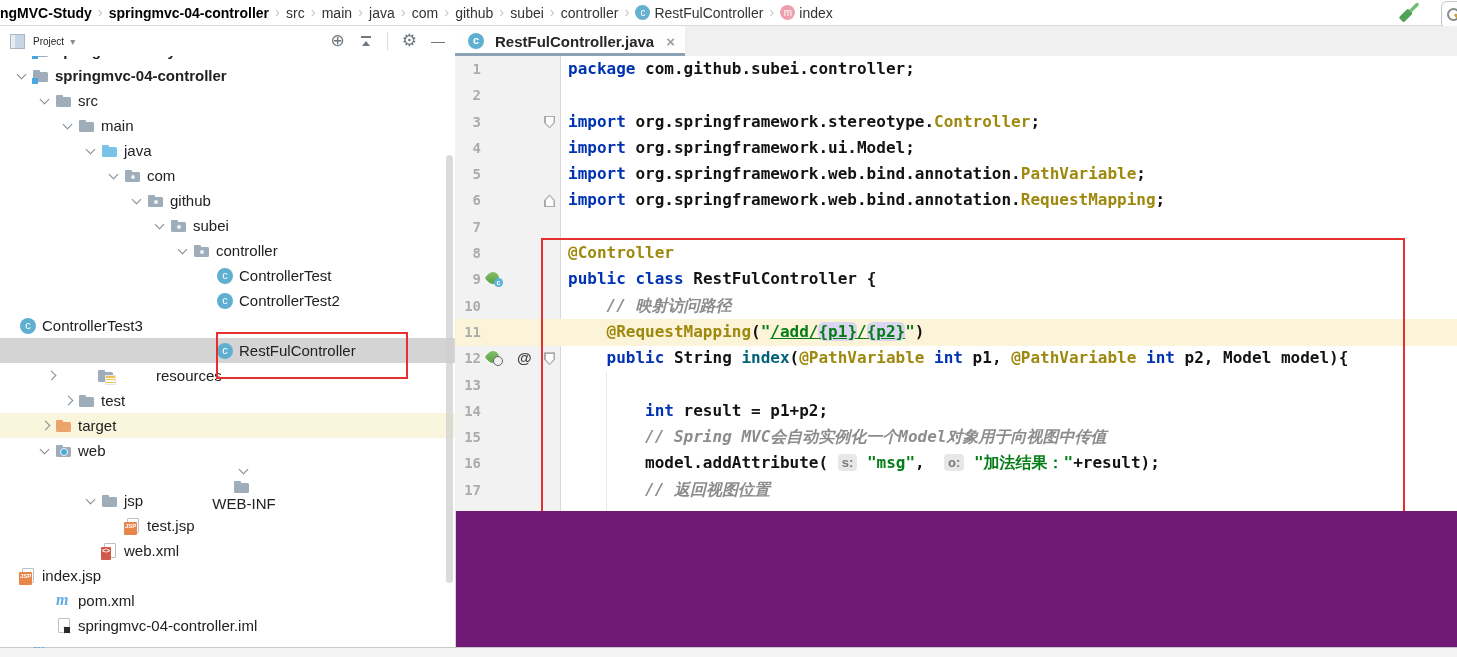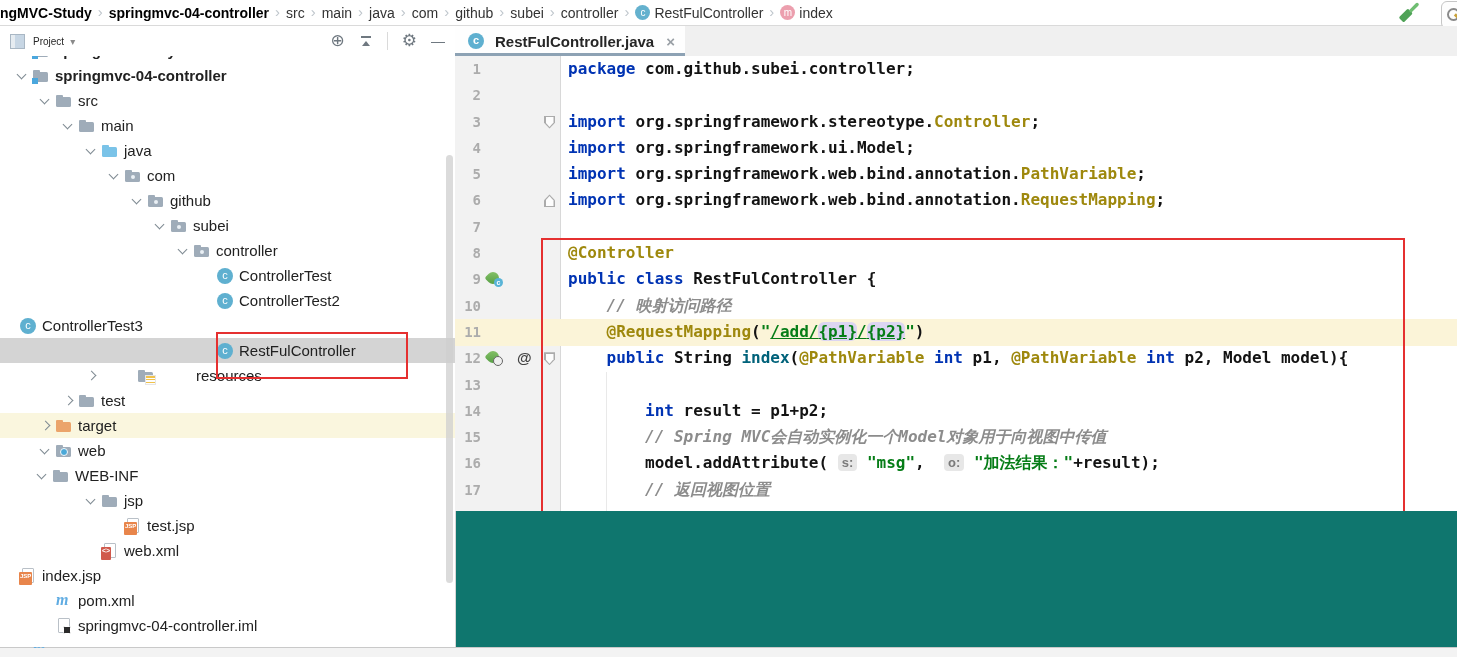--- a/index.html
+++ b/index.html
@@ -1,16 +1,16 @@
 <!DOCTYPE html>
 <html><head>
 <meta charset="utf-8">
 <style>
   html,body{margin:0;padding:0;background:#ddd;}
-  #app{position:relative;width:1457px;height:657px;background:#0f766e;overflow:hidden;
+  #app{position:relative;width:1457px;height:657px;background:#701a75;overflow:hidden;
        font-family:"Liberation Sans",sans-serif;-webkit-font-smoothing:antialiased;}
 
   
   #crumbbar{position:absolute;left:0;top:0;width:100%;height:25px;background:#fff;
             border-bottom:1px solid #DADADA;display:flex;align-items:center;}
   #crumbs{display:flex;align-items:center;height:100%;white-space:nowrap;}
   .crumb{font-size:14px;color:#333;display:flex;align-items:center;}
   .crumb.bold{font-weight:bold;color:#000;}
   .crumb-sep{color:#BFC6CC;font-size:15px;margin:0 6px;transform:translateY(-1px);}
   .mini-ic{width:15px;height:15px;border-radius:50%;display:inline-flex;align-items:center;justify-content:center;
@@ -287,21 +287,21 @@
           </span>
           <span>ControllerTest3</span>
         </div>
         <div class="row selected" style="padding-left: 197px;">
           <span class="chev none"></span>
           <span class="ti ti-class">
             <i></i>
           </span>
           <span>RestFulController</span>
         </div>
-        <div class="row" style="padding-left: 82px; gap: 36px;">
+        <div class="row" style="padding-left: 42px; gap: 36px;">
           <span class="chev right"></span>
           <span class="ti ti-resources-folder">
             <i></i>
           </span>
           <span>resources</span>
         </div>
         <div class="row" style="padding-left: 59px;">
           <span class="chev right"></span>
           <span class="ti ti-folder">
             <i></i>
@@ -315,21 +315,21 @@
           </span>
           <span>target</span>
         </div>
         <div class="row" style="padding-left: 36px;">
           <span class="chev down"></span>
           <span class="ti ti-web-folder">
             <i></i>
           </span>
           <span>web</span>
         </div>
-        <div class="row" style="padding-left: 33px;">
+        <div class="row" style="padding-left: 33px; flex-direction: column;">
           <span class="chev down"></span>
           <span class="ti ti-folder">
             <i></i>
           </span>
           <span>WEB-INF</span>
         </div>
         <div class="row" style="padding-left: 82px;">
           <span class="chev down"></span>
           <span class="ti ti-folder">
             <i></i>

